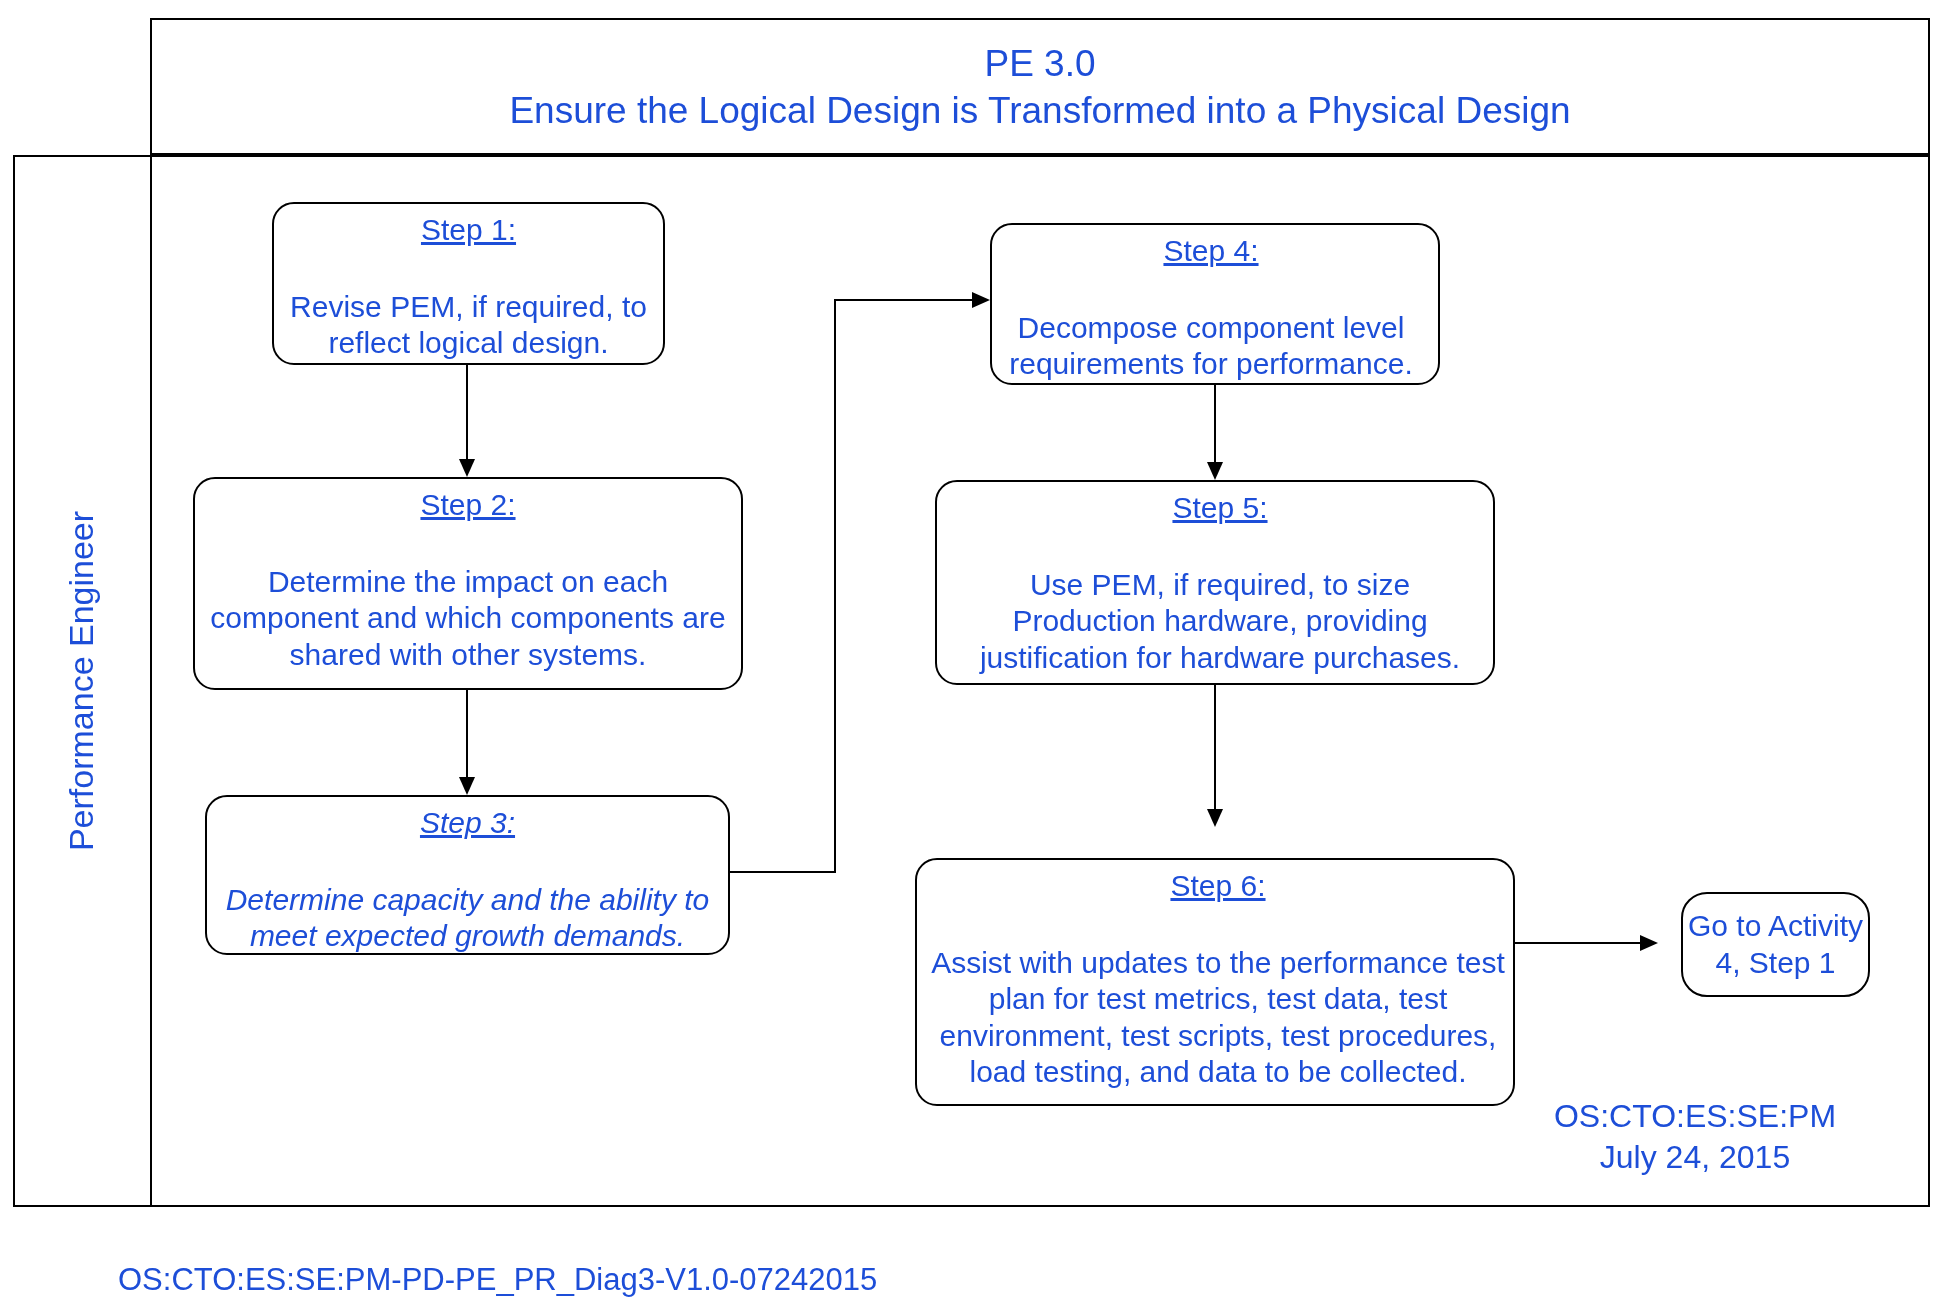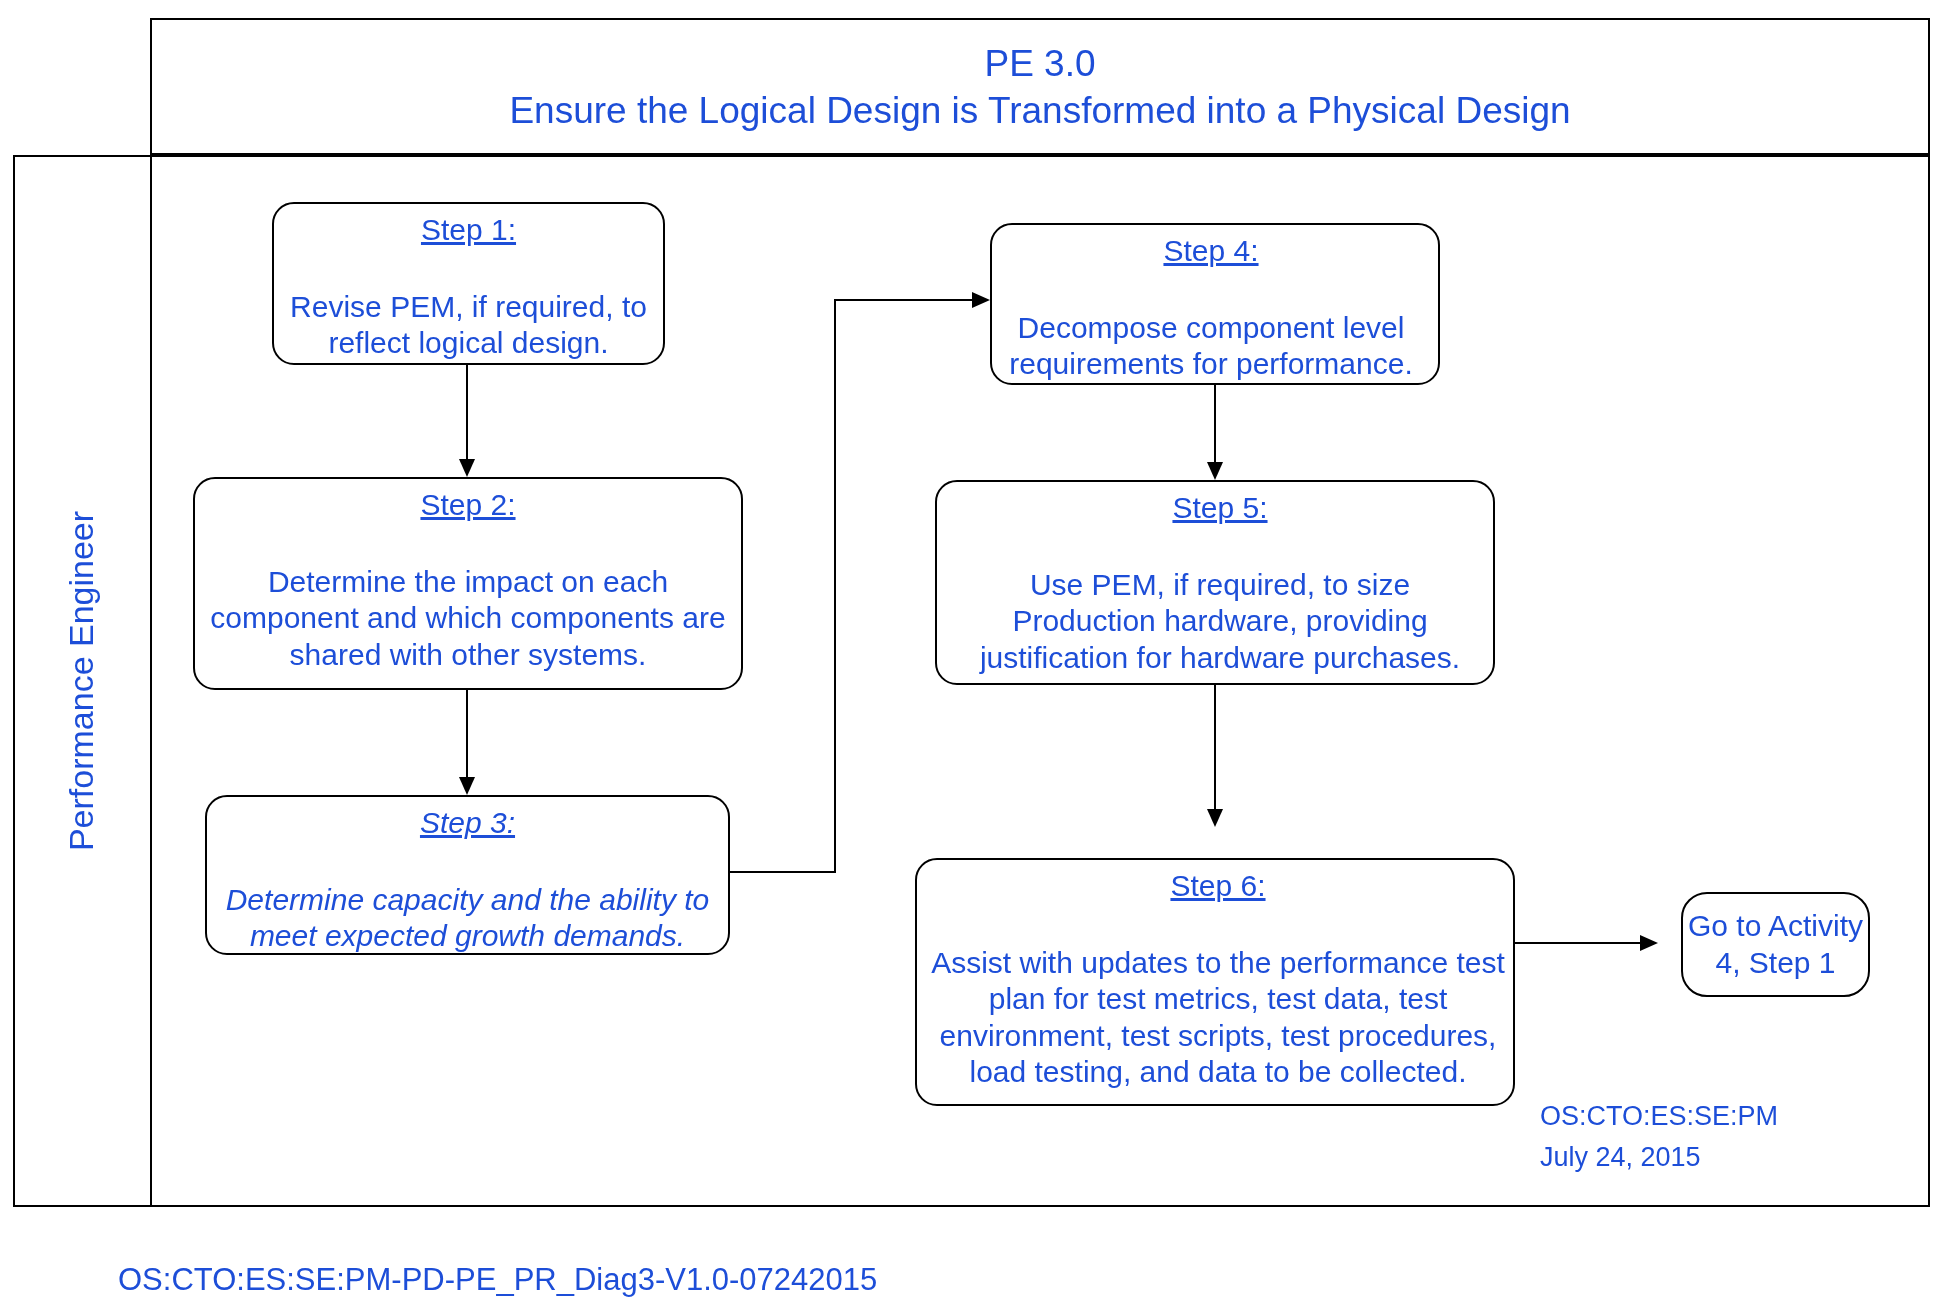--- a/index.html
+++ b/index.html
@@ -50,21 +50,21 @@
     border-left:8px solid transparent;border-right:8px solid transparent;
     border-top:18px solid #000;
   }
   .head-right{
     position:absolute;width:0;height:0;
     border-top:8px solid transparent;border-bottom:8px solid transparent;
     border-left:18px solid #000;
   }
   .stamp{
     position:absolute;left:1540px;top:1096px;width:310px;
-    font-size:27px;line-height:41px;
+    text-align:center;font-size:32px;line-height:41px;
   }
   .doc-footer{
     position:absolute;left:118px;top:1262px;font-size:31px;
   }
   
   #step1{left:272px;top:202px;width:393px;height:163px;padding-left:10px;padding-right:10px;}
   #step2{left:193px;top:477px;width:550px;height:213px;padding-left:12px;padding-right:12px;}
   #step3{left:205px;top:795px;width:525px;height:160px;padding-left:12px;padding-right:12px;font-style:italic;}
   #step4{left:990px;top:223px;width:450px;height:162px;padding-left:2px;padding-right:10px;}
   #step5{left:935px;top:480px;width:560px;height:205px;padding-left:20px;padding-right:10px;}

